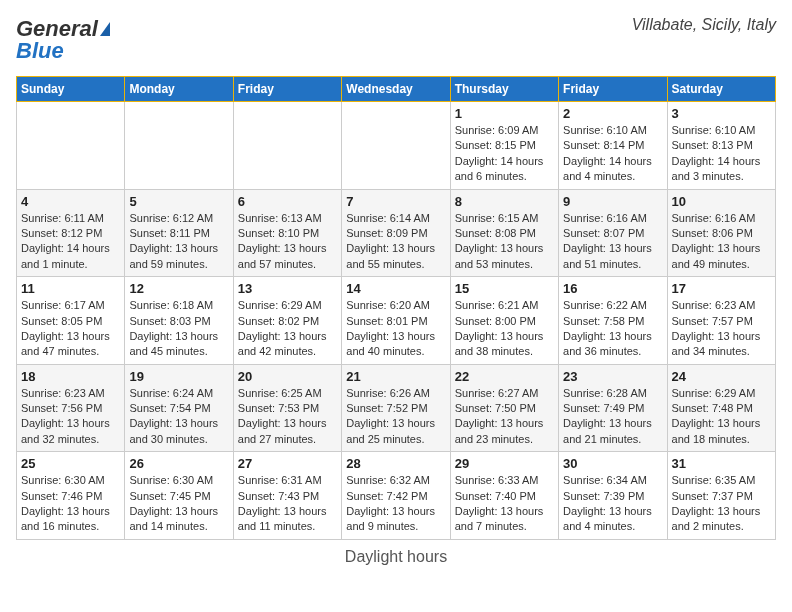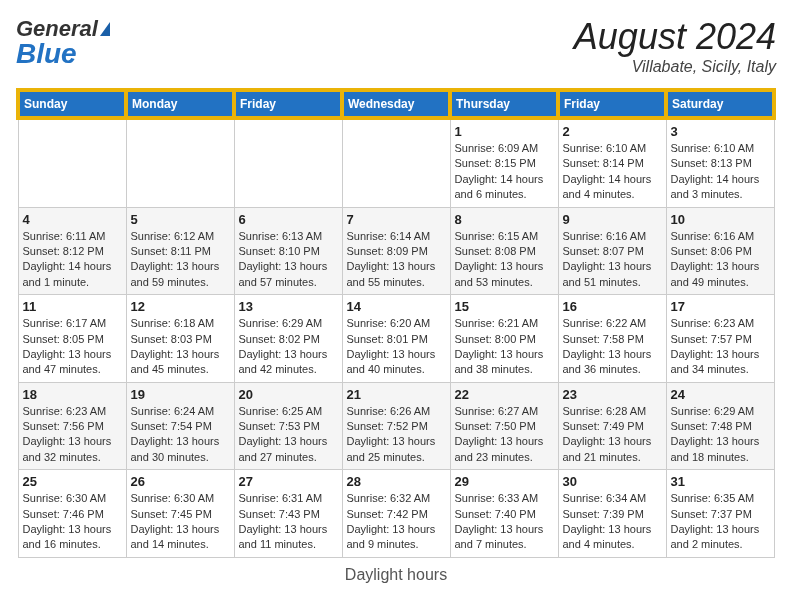--- a/index.html
+++ b/index.html
@@ -51,21 +51,21 @@
       border-collapse: collapse;
       table-layout: fixed;
     }
     th {
       background-color: #2272c3;
       color: #fff;
       font-size: 12px;
       font-weight: bold;
       padding: 5px 4px;
       text-align: left;
-      border: 4px solid #eab308;
+      border: 1px solid #eab308;
     }
     td {
       vertical-align: top;
       padding: 4px 4px 4px 4px;
       font-size: 9.5px;
       color: #333;
       border: 1px solid #ccc;
       height: 84px;
       background: #fff;
     }
@@ -92,24 +92,23 @@
   </style>
 </head>
 <body>
 
 <div class="header">
   <div class="logo">
     <div class="logo-row">
       <span style="font-size:22px;font-weight:bold;color:#333;">General</span>
       <span class="logo-triangle"></span>
     </div>
-    <span style="font-size:28px;font-weight:bold;color:#2272c3;margin-top:-4px;">Blue</span>
+    <span style="font-size:22px;font-weight:bold;color:#2272c3;margin-top:-4px;">Blue</span>
   </div>
   <div class="title-block">
-    <div class="month-year">August 2024</div>
     <div class="location">Villabate, Sicily, Italy</div>
   </div>
 </div>
 
 <table>
   <thead>
     <tr>
     <th>Sunday</th>
         <th>Monday</th>
         <th>Friday</th>

